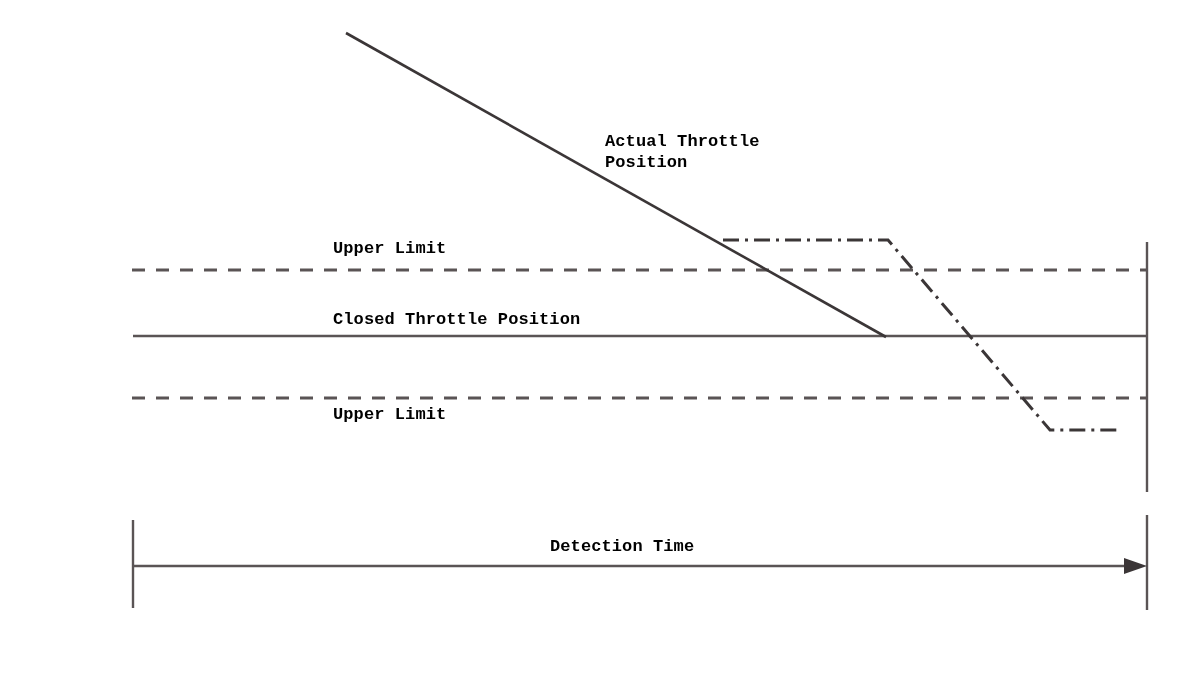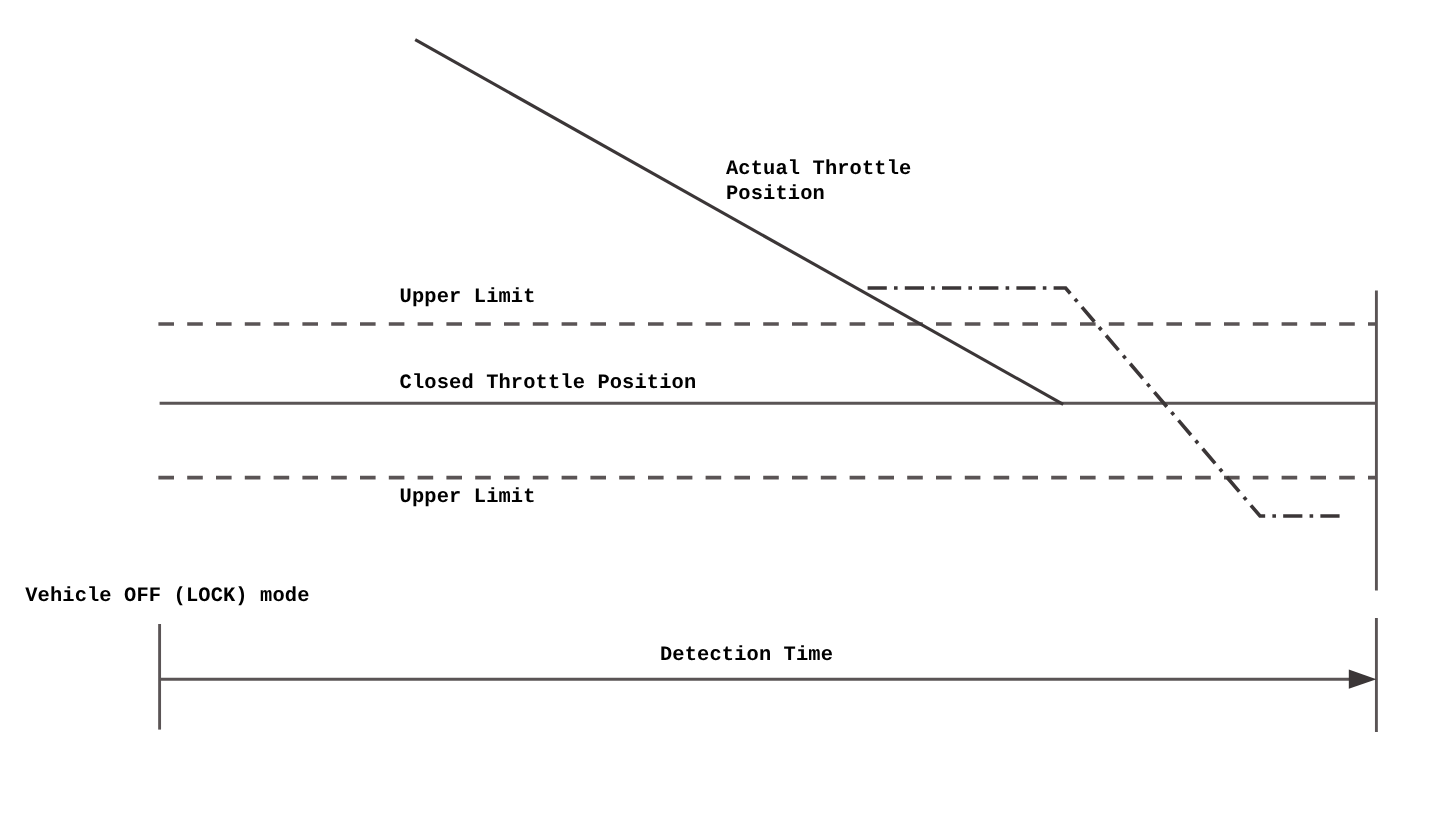--- a/index.html
+++ b/index.html
@@ -71,17 +71,16 @@
 
   <div class="lbl" id="label-actual-throttle-position">Actual Throttle
 Position</div>
 
   <div class="lbl" id="label-upper-limit">Upper Limit</div>
 
   <div class="lbl" id="label-closed-throttle-position">Closed Throttle Position</div>
 
   <div class="lbl" id="label-lower-limit">Upper Limit</div>
 
-  <div class="lbl" id="label-vehicle-off-mode">Vehicle OFF (LOCK) mode</div>
 
   <div class="lbl" id="label-detection-time">Detection Time</div>
 
 </div>
 
 </body></html>

